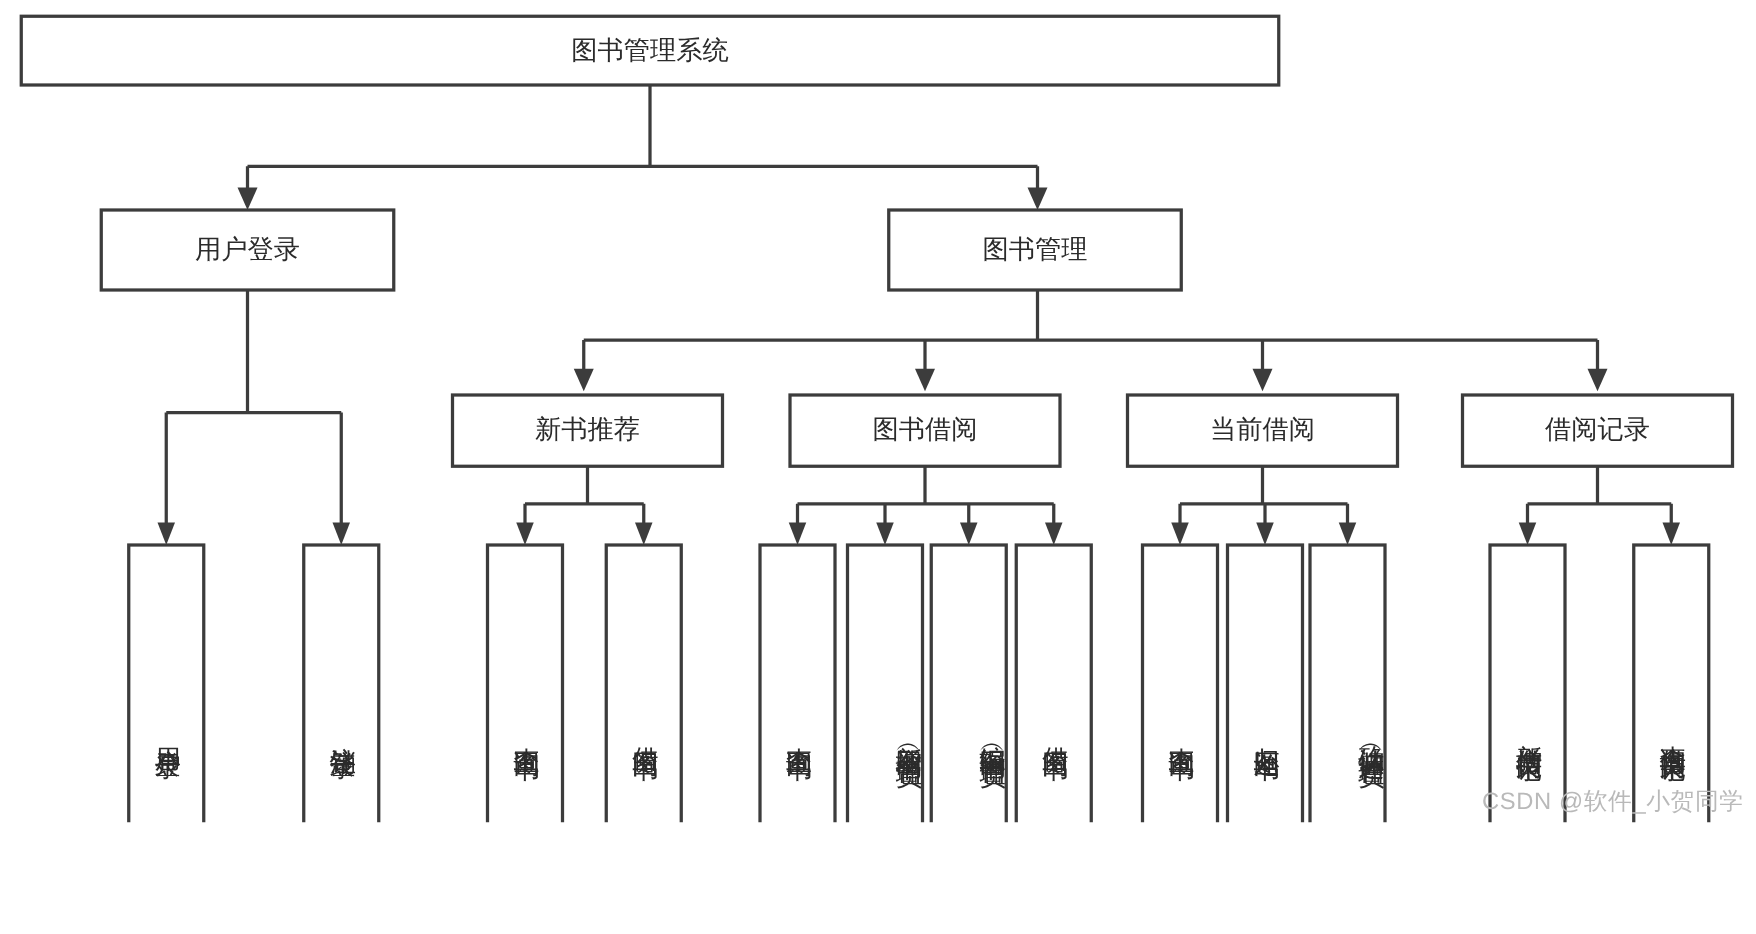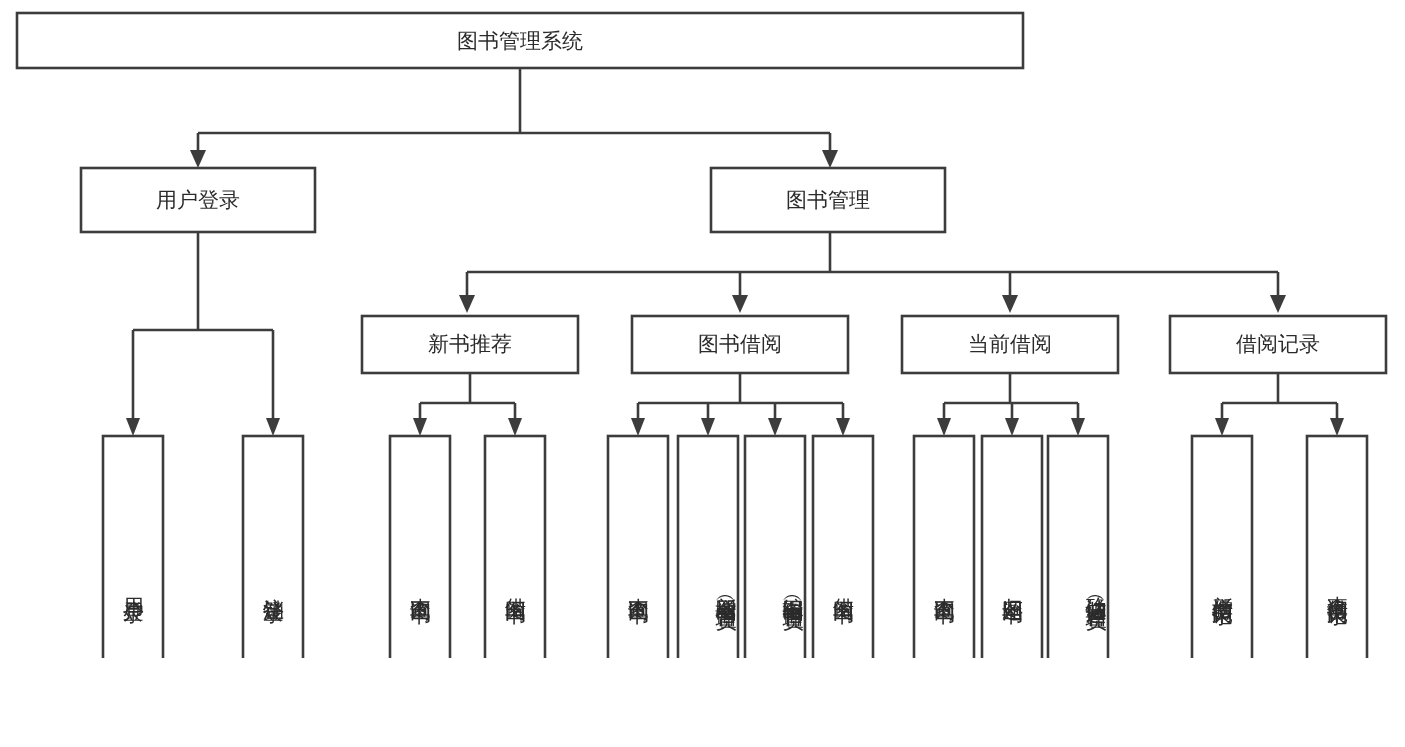--- a/index.html
+++ b/index.html
@@ -233,14 +233,15 @@
   <div class="leaf-label-wrap" style="left:745px; top:436px; width:60px; height:298px; align-items:flex-start; padding-top:8px; box-sizing:border-box;">编辑图书（管理员）</div>
   <div class="leaf-label-wrap" style="left:813px; top:436px; width:60px; height:298px;">借阅图书</div>
 
   <div class="leaf-label-wrap" style="left:914px; top:436px; width:60px; height:298px;">查询图书</div>
   <div class="leaf-label-wrap" style="left:982px; top:436px; width:60px; height:298px;">归还图书</div>
   <div class="leaf-label-wrap" style="left:1048px; top:436px; width:60px; height:298px; align-items:flex-start; padding-top:8px; box-sizing:border-box;">确认归还（管理员）</div>
 
   <div class="leaf-label-wrap" style="left:1192px; top:436px; width:60px; height:298px;">新增借阅记录</div>
   <div class="leaf-label-wrap" style="left:1307px; top:436px; width:60px; height:298px;">查询借阅记录</div>
 
+  <div class="watermark">CSDN @软件_小贺同学</div>
 
 </div>
 
 </body></html>

